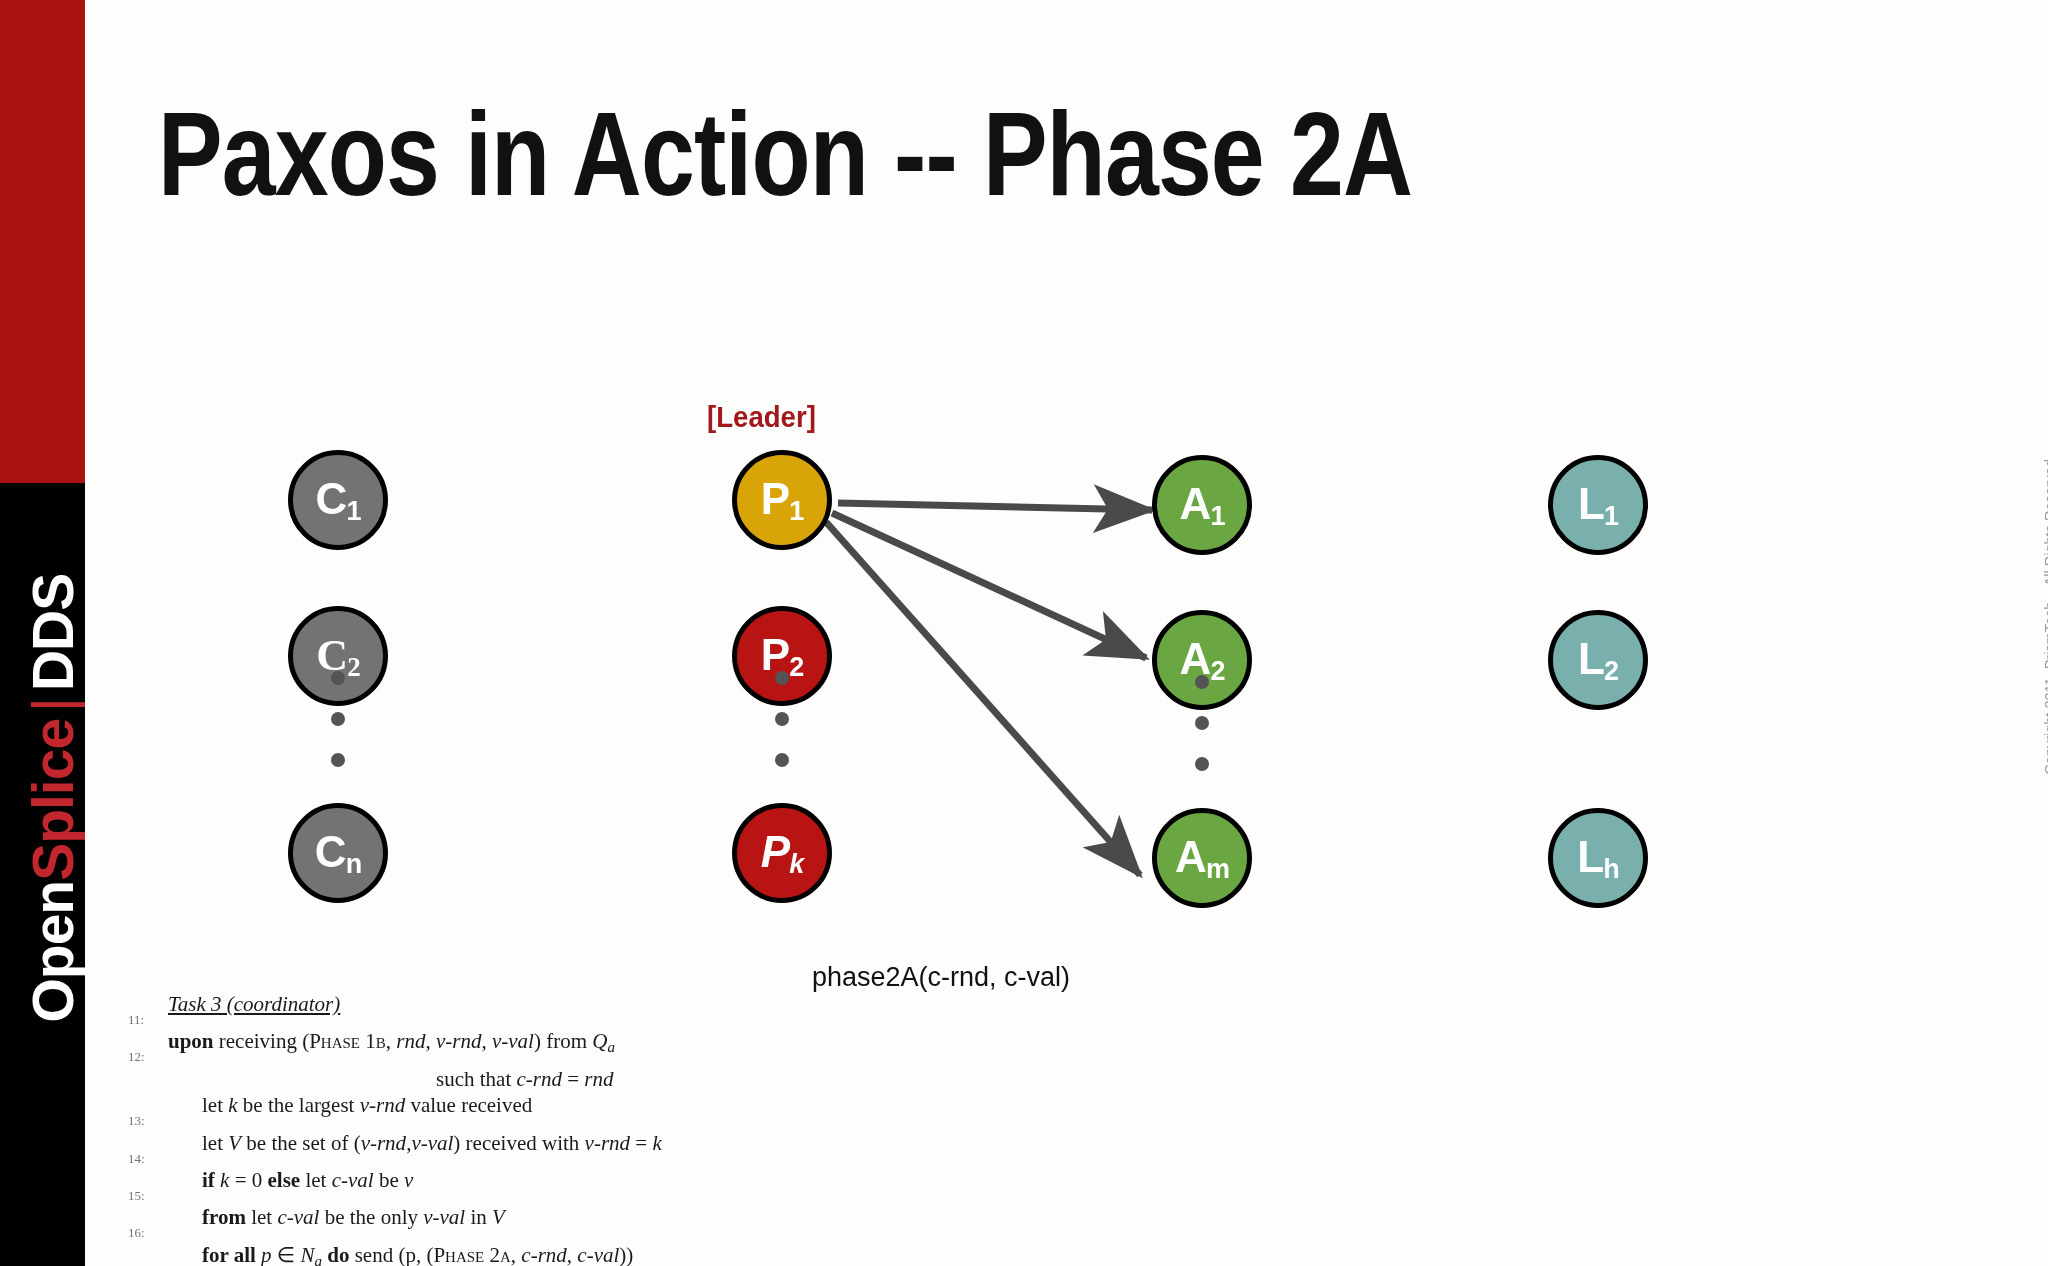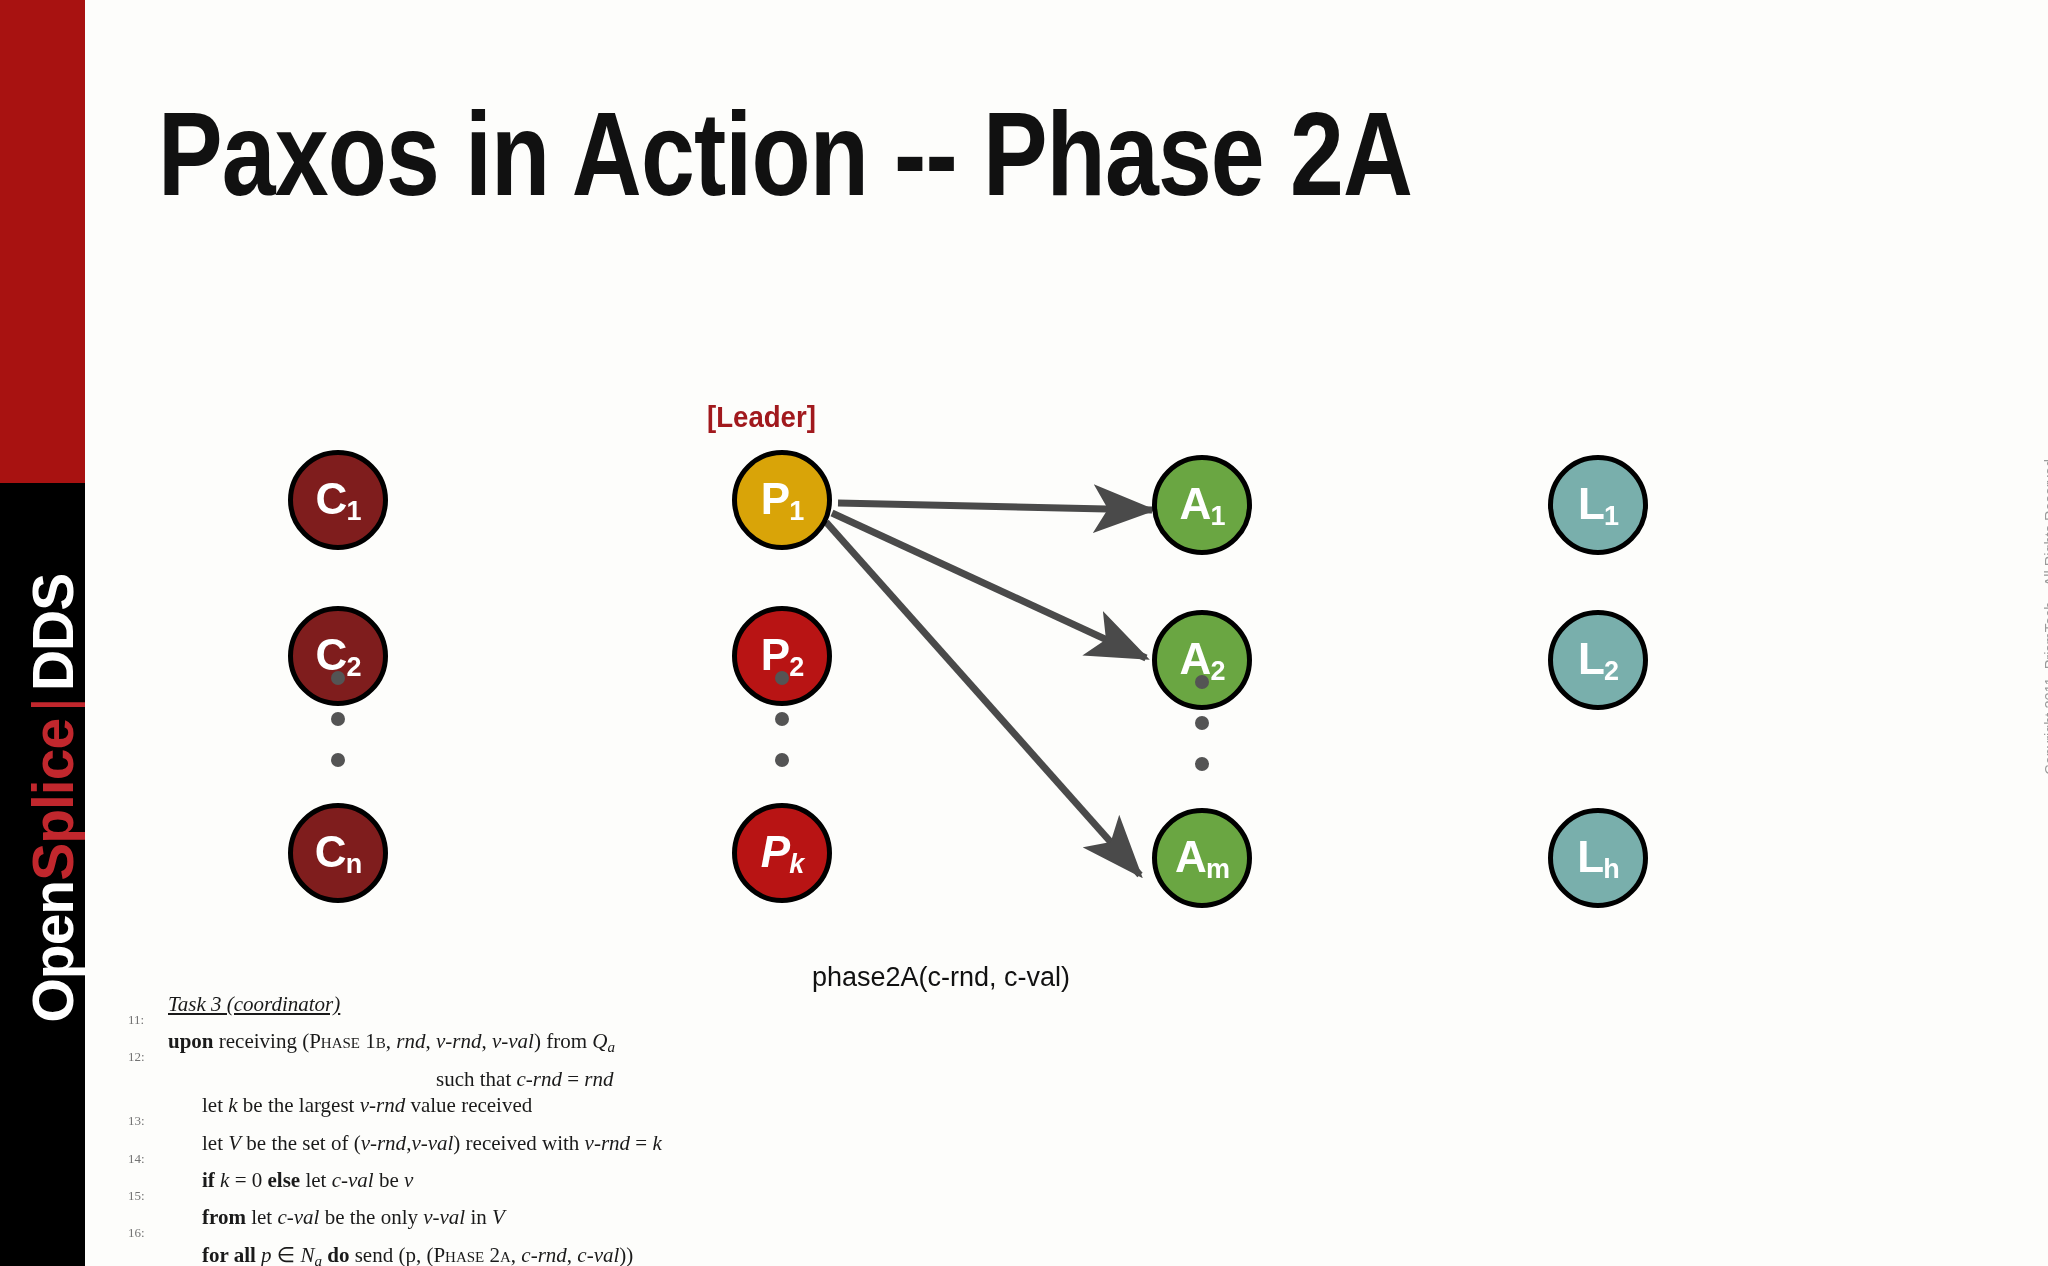--- a/index.html
+++ b/index.html
@@ -59,21 +59,21 @@
     border-radius:50%;
     border:5px solid #000000;
     display:flex; align-items:center; justify-content:center;
     color:#ffffff;
     font-weight:bold;
     font-size:44px;
     font-family:"Liberation Sans Narrow","Liberation Sans", sans-serif;
     letter-spacing:-1px;
   }
   .node sub { font-size:27px; vertical-align:-6px; font-weight:bold; }
-  .n-gray  { background:#7f1d1d; }
+  .n-gray  { background:#737373; }
   .n-gold  { background:#d9a408; }
   .n-red   { background:#b81414; }
   .n-green { background:#6aa642; }
   .n-teal  { background:#79afac; }
 
   .dot {
     position:absolute;
     width:14px; height:14px;
     border-radius:50%;
     background:#545454;
@@ -142,21 +142,21 @@
     <line x1="838" y1="503" x2="1152" y2="510" stroke="#4a4a4a" stroke-width="7" marker-end="url(#ah)"></line>
     <line x1="832" y1="513" x2="1146" y2="658" stroke="#4a4a4a" stroke-width="7" marker-end="url(#ah)"></line>
     <line x1="826" y1="522" x2="1140" y2="875" stroke="#4a4a4a" stroke-width="7" marker-end="url(#ah)"></line>
   </svg>
 
   <div class="leader-label" style="left:707px; top:400px;">[Leader]</div>
 
   <div class="node n-gray" style="left:288px; top:450px;">
     <span><span>C</span><sub>1</sub></span>
   </div>
-  <div class="node n-gray" style="left:288px; top:606px;">
+  <div class="node n-gray" style="left:288px; top:606px;font-family:Liberation Serif, serif;">
     <span><span>C</span><sub>2</sub></span>
   </div>
   <div class="dot" style="left:331px; top:671px;"></div>
   <div class="dot" style="left:331px; top:712px;"></div>
   <div class="dot" style="left:331px; top:753px;"></div>
   <div class="node n-gray" style="left:288px; top:803px;">
     <span><span>C</span><sub>n</sub></span>
   </div>
 
   <div class="node n-gold" style="left:732px; top:450px;">

